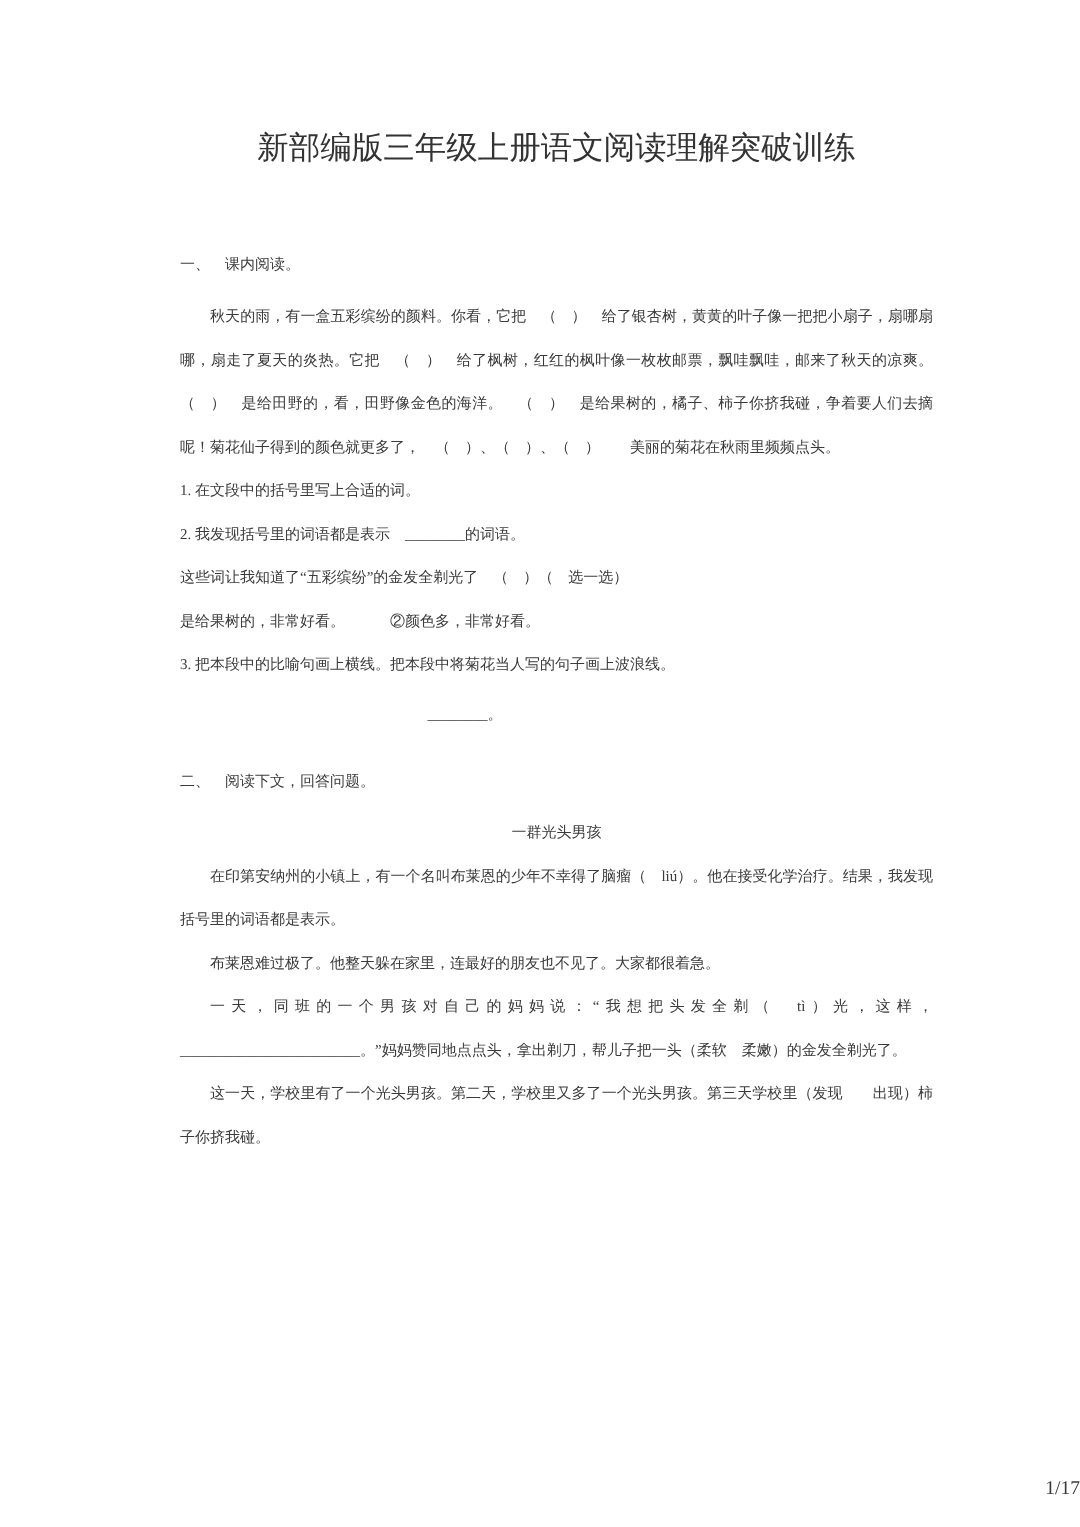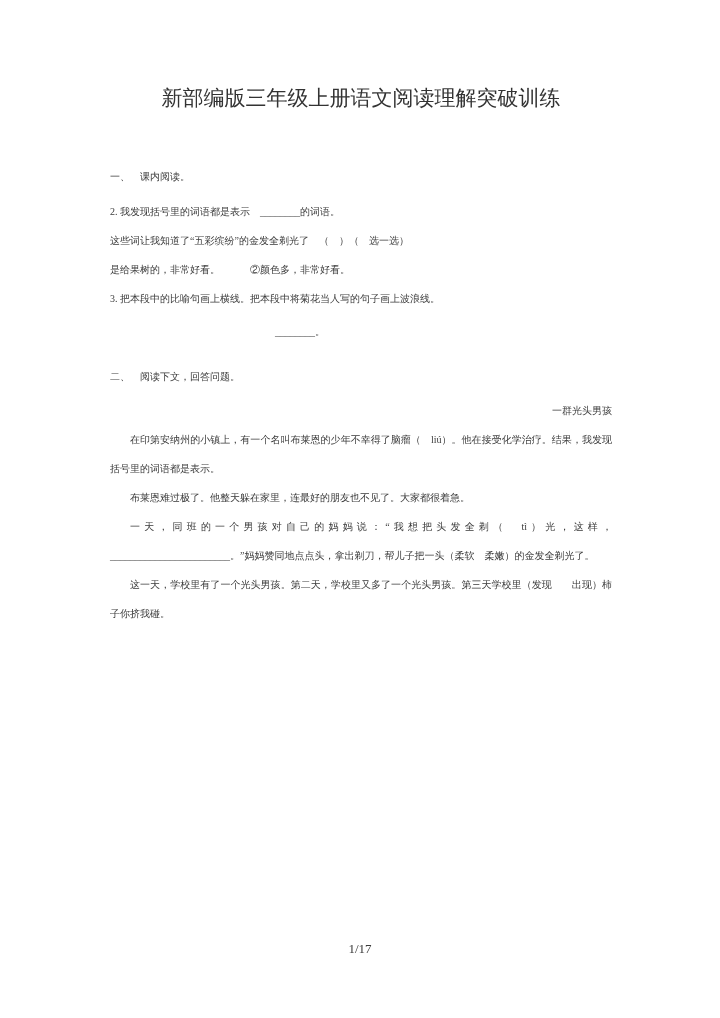--- a/index.html
+++ b/index.html
@@ -10,21 +10,21 @@
   body {
     width: 720px;
     height: 1018px;
     position: relative;
     overflow: hidden;
     font-family: "Liberation Serif", "DejaVu Serif", serif;
     color: #3a3a3a;
   }
   .page {
     position: absolute;
-    left: 110px;
+    left: 120px;
     top: 84px;
     width: 502px;
   }
   .title {
     font-size: 21px;
     font-weight: 400;
     text-align: center;
     margin: 0 0 50px 0;
     color: #333333;
   }
@@ -42,52 +42,54 @@
   }
   .answer-blank {
     margin-top: 4px;
     padding-left: 165px;
   }
   .sec2-heading {
     margin-top: 16px;
     margin-bottom: 0;
   }
   .center {
-    text-align: right;
+    text-align: center;
   }
   .passage-title {
     margin-top: 5px;
   }
   .passage-author {
     margin-top: 2px;
   }
   .p-indent {
     text-indent: 2em;
     text-align: justify;
   }
   .footer {
     position: absolute;
     left: 0;
-    top: 941px;
+    top: 984px;
     width: 720px;
-    text-align: center;
+    text-align: right;
     font-size: 13px;
     color: #3a3a3a;
   }
 </style>
 </head>
 <body>
 
 <div class="page">
 
   <h1 class="title">新部编版三年级上册语文阅读理解突破训练</h1>
 
   <p class="heading">一、　课内阅读。</p>
 
+  <p class="passage">秋天的雨，有一盒五彩缤纷的颜料。你看，它把　（　）　给了银杏树，黄黄的叶子像一把把小扇子，扇哪扇哪，扇走了夏天的炎热。它把　（　）　给了枫树，红红的枫叶像一枚枚邮票，飘哇飘哇，邮来了秋天的凉爽。　（　）　是给田野的，看，田野像金色的海洋。　（　）　是给果树的，橘子、柿子你挤我碰，争着要人们去摘呢！菊花仙子得到的颜色就更多了，　（　）、（　）、（　）　　美丽的菊花在秋雨里频频点头。</p>
 
+  <p>1. 在文段中的括号里写上合适的词。</p>
   <p>2. 我发现括号里的词语都是表示　________的词语。</p>
   <p>这些词让我知道了“五彩缤纷”的金发全剃光了　（　）（　选一选）</p>
   <p>是给果树的，非常好看。　　　②颜色多，非常好看。</p>
   <p>3. 把本段中的比喻句画上横线。把本段中将菊花当人写的句子画上波浪线。</p>
 
   <p class="answer-blank">________。</p>
 
   <p class="heading sec2-heading">二、　阅读下文，回答问题。</p>
 
   <p class="center passage-title">一群光头男孩</p>

